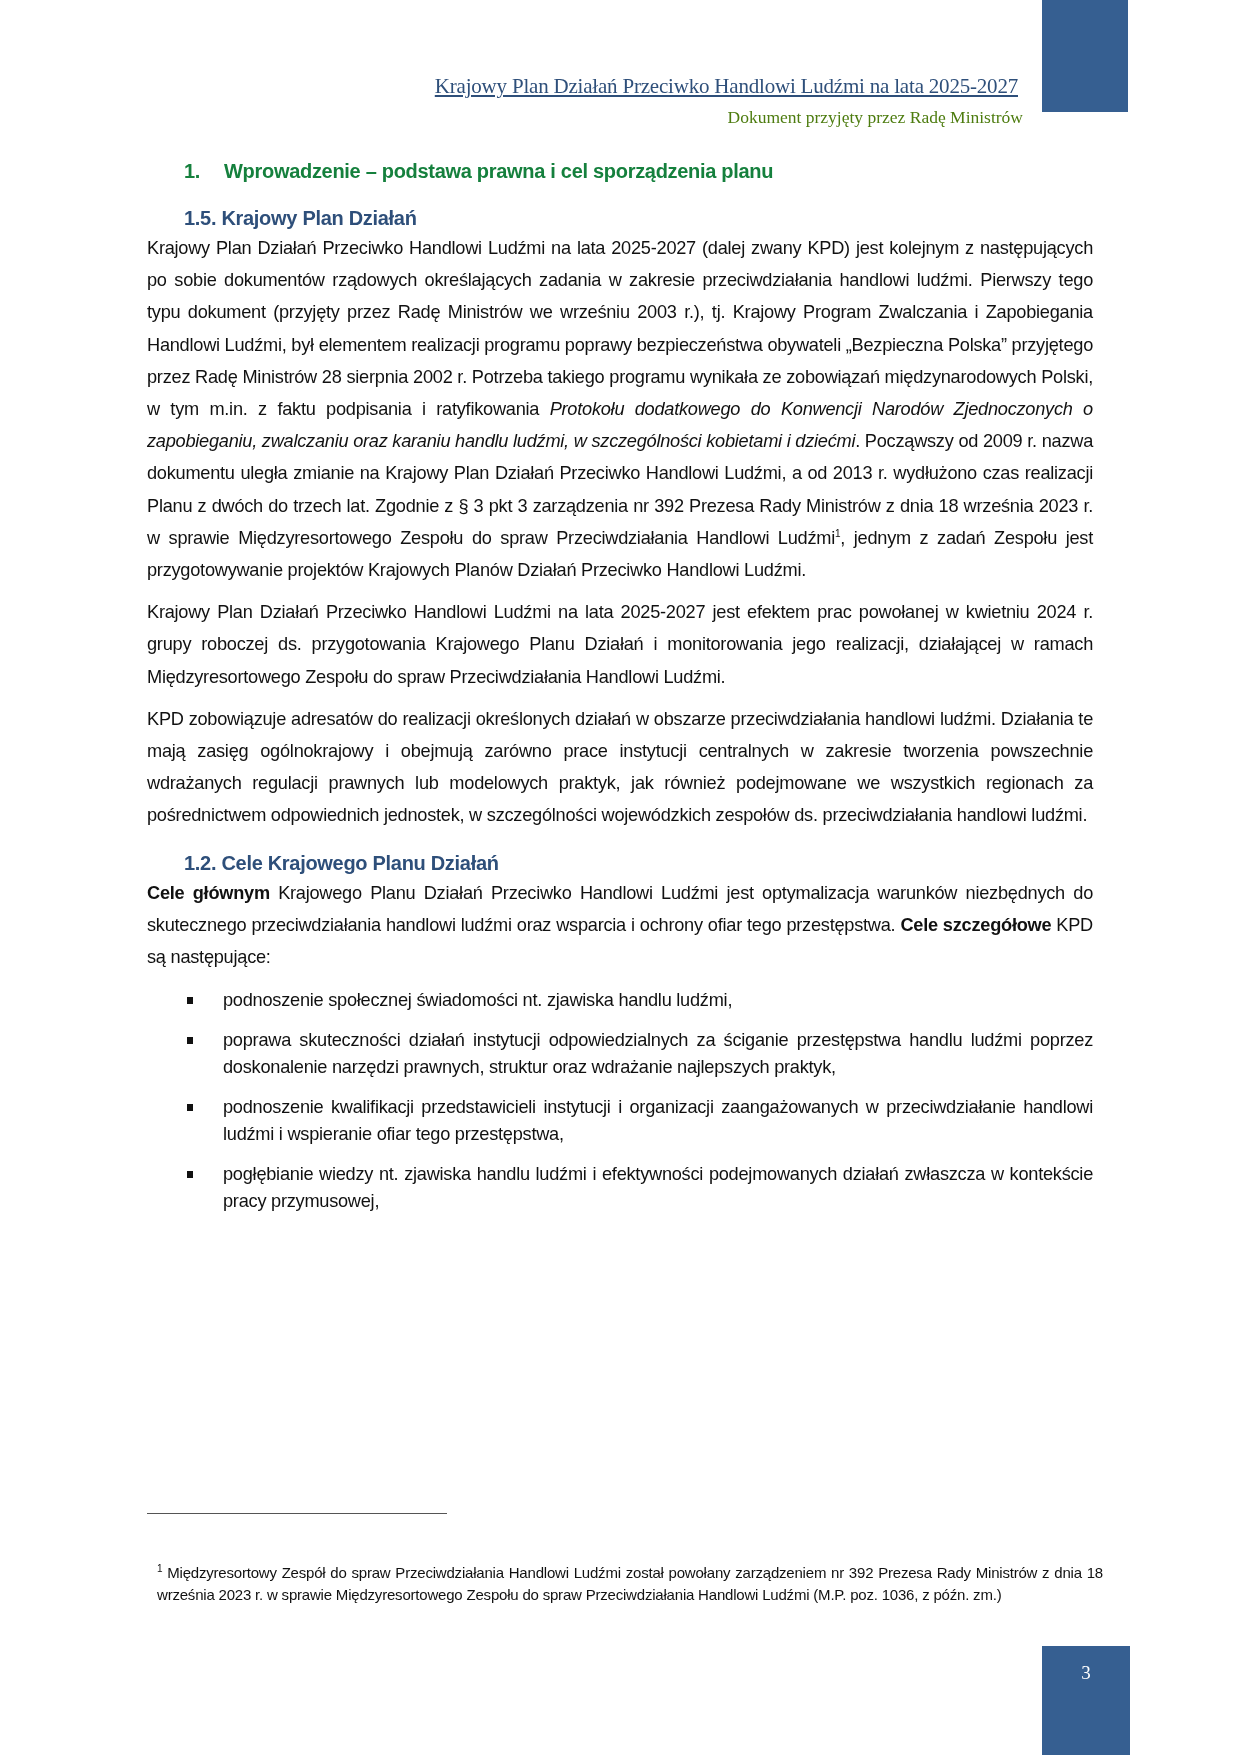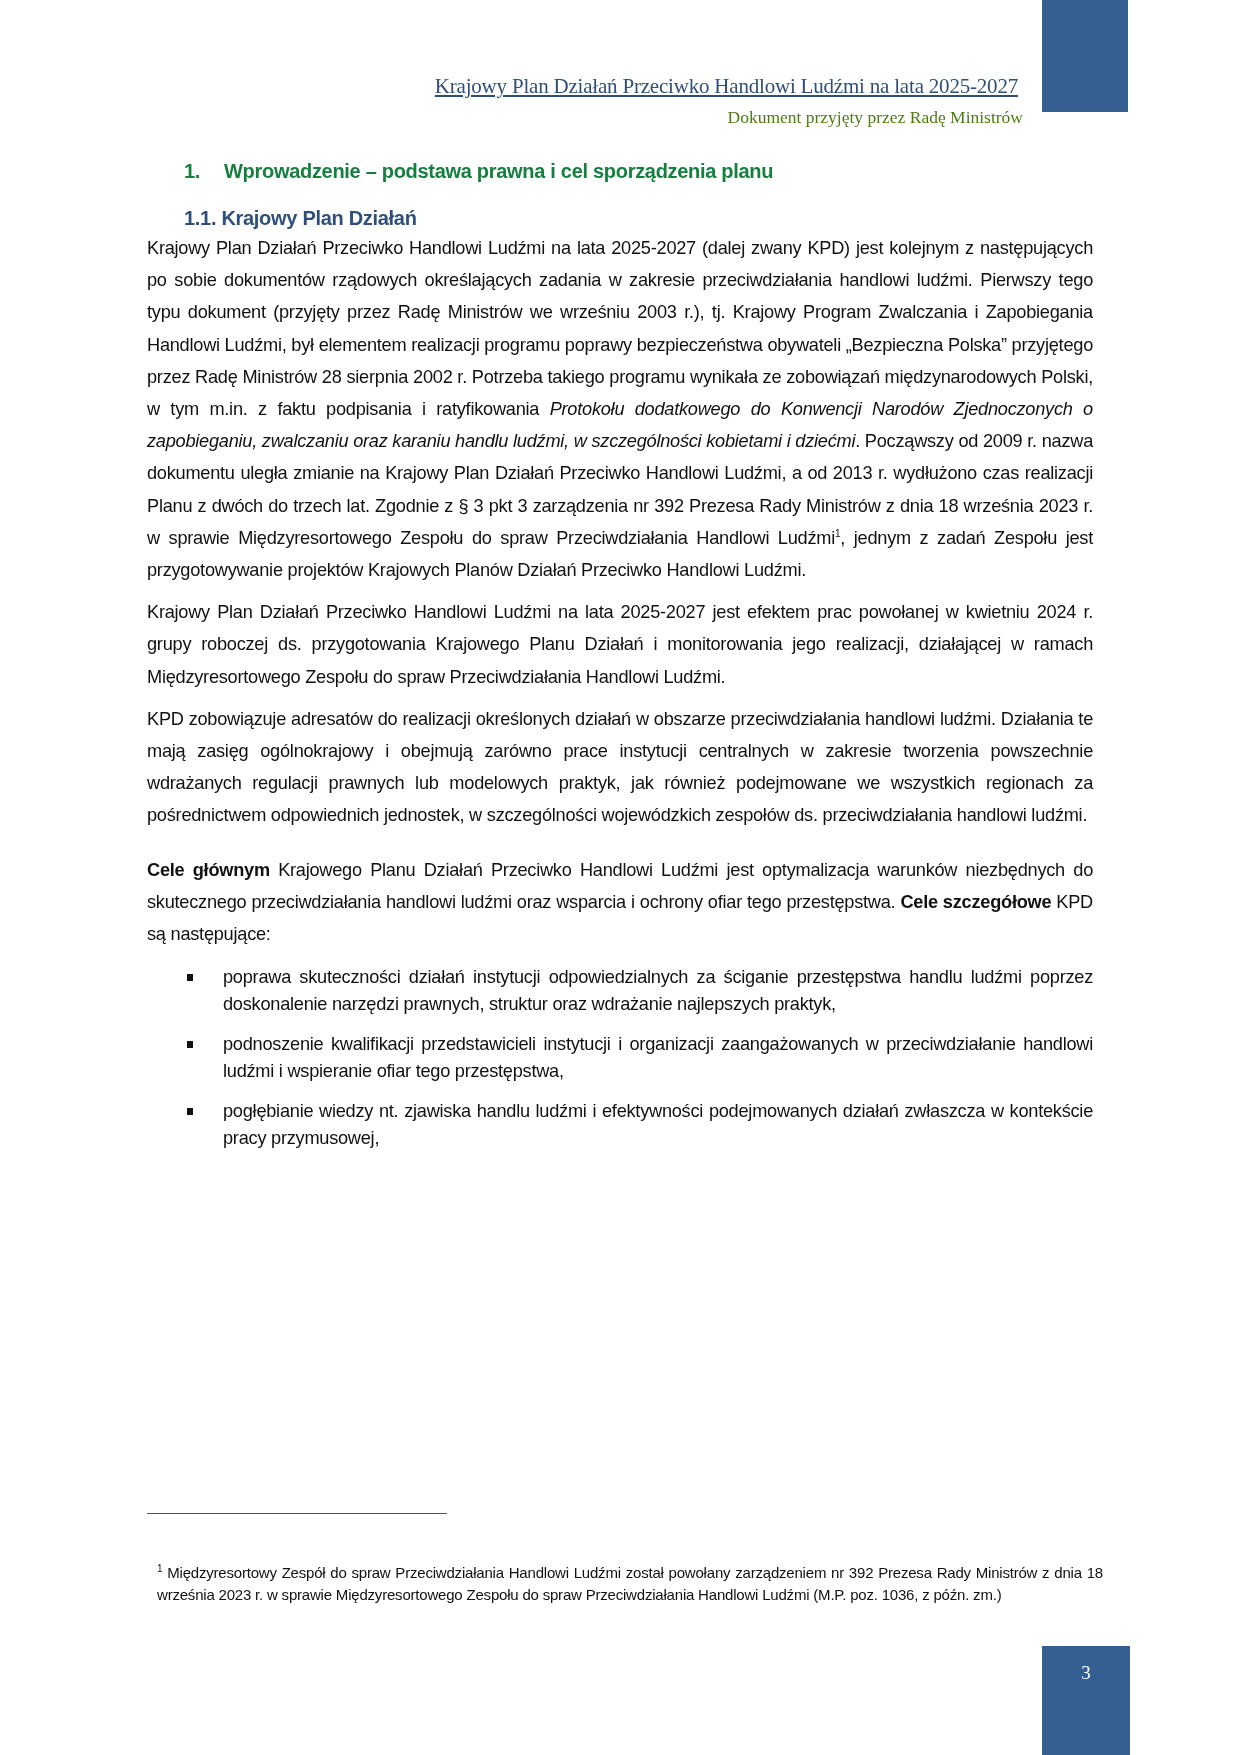--- a/index.html
+++ b/index.html
@@ -31,32 +31,34 @@
 </head>
 <body>
 
 <div class="top-bar"></div>
 <div class="hdr-title">Krajowy Plan Działań Przeciwko Handlowi Ludźmi na lata 2025-2027</div>
 <div class="hdr-sub">Dokument przyjęty przez Radę Ministrów</div>
 
 <div class="content">
   <h1><span class="num">1.</span><span>Wprowadzenie – podstawa prawna i cel sporządzenia planu</span></h1>
   <div style="height:24px"></div>
-  <h2>1.1. Krajowy Plan Działań</h2>
+  <h2>1.5. Krajowy Plan Działań</h2>
   <div style="height:2px"></div>
   <p><span>Krajowy Plan Działań Przeciwko Handlowi Ludźmi na lata 2025-2027 (dalej zwany KPD) jest kolejnym z następujących po sobie dokumentów rządowych określających zadania w zakresie przeciwdziałania handlowi ludźmi. Pierwszy tego typu dokument (przyjęty przez Radę Ministrów we wrześniu 2003 r.), tj. Krajowy Program Zwalczania i Zapobiegania Handlowi Ludźmi, był elementem realizacji programu poprawy bezpieczeństwa obywateli „Bezpieczna Polska” przyjętego przez Radę Ministrów 28 sierpnia 2002 r. Potrzeba takiego programu wynikała ze zobowiązań międzynarodowych Polski, w tym m.in. z faktu podpisania i ratyfikowania </span><em>Protokołu dodatkowego do Konwencji Narodów Zjednoczonych o zapobieganiu, zwalczaniu oraz karaniu handlu ludźmi, w szczególności kobietami i dziećmi</em><span>. Począwszy od 2009 r. nazwa dokumentu uległa zmianie na Krajowy Plan Działań Przeciwko Handlowi Ludźmi, a od 2013 r. wydłużono czas realizacji Planu z dwóch do trzech lat. Zgodnie z § 3 pkt 3 zarządzenia nr 392 Prezesa Rady Ministrów z dnia 18 września 2023 r. w sprawie Międzyresortowego Zespołu do spraw Przeciwdziałania Handlowi Ludźmi</span><sup>1</sup><span>, jednym z zadań Zespołu jest przygotowywanie projektów Krajowych Planów Działań Przeciwko Handlowi Ludźmi.</span></p>
   <div class="gap"></div>
   <p>Krajowy Plan Działań Przeciwko Handlowi Ludźmi na lata 2025-2027 jest efektem prac powołanej w kwietniu 2024 r. grupy roboczej ds. przygotowania Krajowego Planu Działań i monitorowania jego realizacji, działającej w ramach Międzyresortowego Zespołu do spraw Przeciwdziałania Handlowi Ludźmi.</p>
   <div class="gap"></div>
   <p>KPD zobowiązuje adresatów do realizacji określonych działań w obszarze przeciwdziałania handlowi ludźmi. Działania te mają zasięg ogólnokrajowy i obejmują zarówno prace instytucji centralnych w zakresie tworzenia powszechnie wdrażanych regulacji prawnych lub modelowych praktyk, jak również podejmowane we wszystkich regionach za pośrednictwem odpowiednich jednostek, w szczególności wojewódzkich zespołów ds. przeciwdziałania handlowi ludźmi.</p>
   <div style="height:20px"></div>
+  <h2>1.2. Cele Krajowego Planu Działań</h2>
   <div style="height:2px"></div>
   <p><strong>Cele głównym</strong><span> Krajowego Planu Działań Przeciwko Handlowi Ludźmi jest optymalizacja warunków niezbędnych do skutecznego przeciwdziałania handlowi ludźmi oraz wsparcia i ochrony ofiar tego przestępstwa. </span><strong>Cele szczegółowe</strong><span> KPD są następujące:</span></p>
   <div style="height:14px"></div>
   <ul class="goals">
+    <li><span class="bullet"></span><span>podnoszenie społecznej świadomości nt. zjawiska handlu ludźmi,</span></li>
     <li><span class="bullet"></span><span>poprawa skuteczności działań instytucji odpowiedzialnych za ściganie przestępstwa handlu ludźmi poprzez doskonalenie narzędzi prawnych, struktur oraz wdrażanie najlepszych praktyk,</span></li>
     <li><span class="bullet"></span><span>podnoszenie kwalifikacji przedstawicieli instytucji i organizacji zaangażowanych w przeciwdziałanie handlowi ludźmi i wspieranie ofiar tego przestępstwa,</span></li>
     <li><span class="bullet"></span><span>pogłębianie wiedzy nt. zjawiska handlu ludźmi i efektywności podejmowanych działań zwłaszcza w kontekście pracy przymusowej,</span></li>
   </ul>
 </div>
 
 <div class="fn-rule"></div>
 <div class="footnote"><sup>1</sup><span> Międzyresortowy Zespół do spraw Przeciwdziałania Handlowi Ludźmi został powołany zarządzeniem nr 392 Prezesa Rady Ministrów z dnia 18 września 2023 r. w sprawie Międzyresortowego Zespołu do spraw Przeciwdziałania Handlowi Ludźmi (M.P. poz. 1036, z późn. zm.)</span></div>
 
 <div class="bottom-bar"><span>3</span></div>

